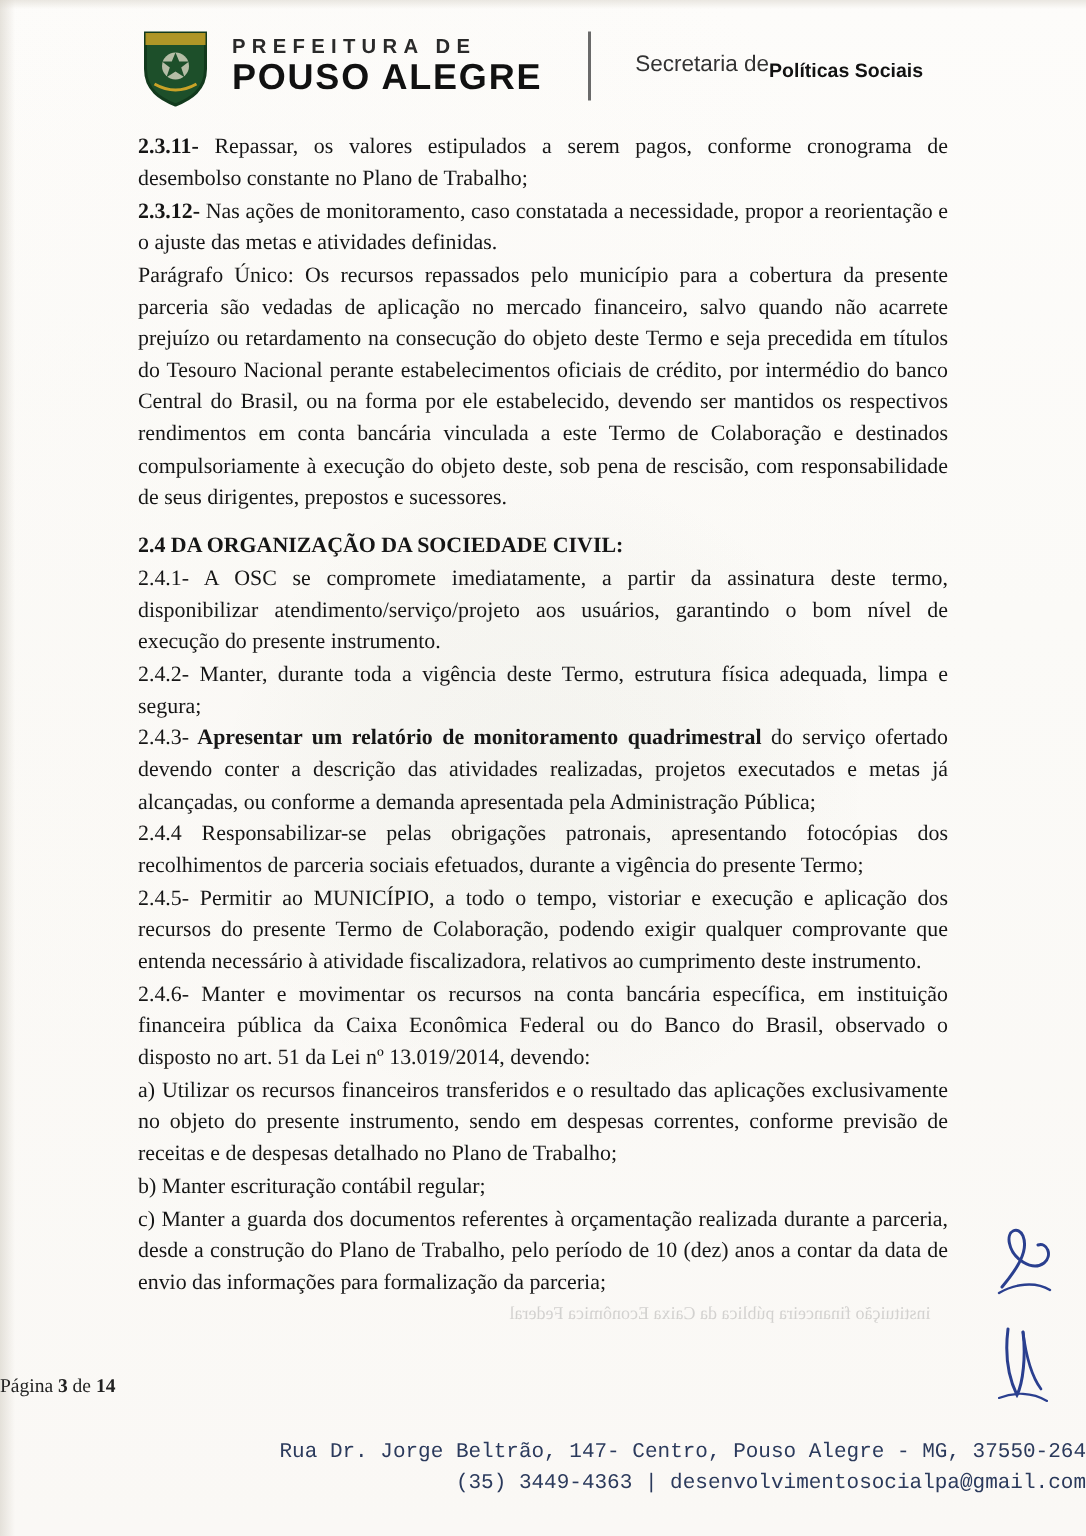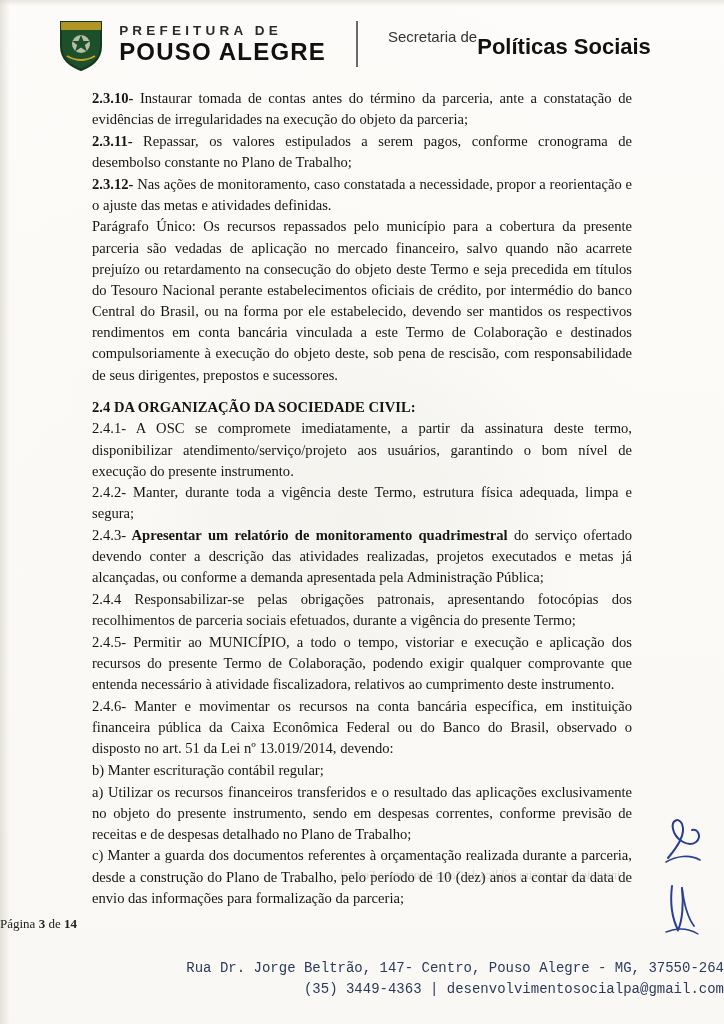--- a/index.html
+++ b/index.html
@@ -107,21 +107,21 @@
     line-height: 1.15;
   }
   .sec-top {
     font-family: "Liberation Sans", sans-serif;
     font-size: 15px;
     color: #333;
     font-weight: 400;
   }
   .sec-bottom {
     font-family: "Liberation Sans", sans-serif;
-    font-size: 22px;
+    font-size: 13px;
     color: #111;
     font-weight: 700;
     margin-top: 6px;
   }
 
   
   .content {
     position: absolute;
     top: 88px;
     left: 92px;
@@ -216,23 +216,20 @@
       <div class="divider-v"></div>
       <div class="sec-block">
         <div class="sec-top">Secretaria de</div>
         <div class="sec-bottom">Políticas Sociais</div>
       </div>
     </div>
   </div>
 
   <div class="content">
 
-    <p>
-      <span class="b">2.3.10-</span><span> Instaurar tomada de contas antes do término da parceria, ante a constatação de evidências de irregularidades na execução do objeto da parceria;</span>
-    </p>
 
     <p>
       <span class="b">2.3.11-</span><span> Repassar, os valores estipulados a serem pagos, conforme cronograma de desembolso constante no Plano de Trabalho;</span>
     </p>
 
     <p>
       <span class="b">2.3.12-</span><span> Nas ações de monitoramento, caso constatada a necessidade, propor a reorientação e o ajuste das metas e atividades definidas.</span>
     </p>
 
     <p>
@@ -261,25 +258,25 @@
 
     <p>
       <span>2.4.5-</span><span> Permitir ao MUNICÍPIO, a todo o tempo, vistoriar e execução e aplicação dos recursos do presente Termo de Colaboração, podendo exigir qualquer comprovante que entenda necessário à atividade fiscalizadora, relativos ao cumprimento deste instrumento.</span>
     </p>
 
     <p>
       <span>2.4.6-</span><span> Manter e movimentar os recursos na conta bancária específica, em instituição financeira pública da Caixa Econômica Federal ou do Banco do Brasil, observado o disposto no art. 51 da Lei nº 13.019/2014, devendo:</span>
     </p>
 
     <p>
+      <span>a)</span><span> Utilizar os recursos financeiros transferidos e o resultado das aplicações exclusivamente no objeto do presente instrumento, sendo em despesas correntes, conforme previsão de receitas e de despesas detalhado no Plano de Trabalho;</span>
+    </p>
+
+    <p>
       <span>b)</span><span> Manter escrituração contábil regular;</span>
-    </p>
-
-    <p>
-      <span>a)</span><span> Utilizar os recursos financeiros transferidos e o resultado das aplicações exclusivamente no objeto do presente instrumento, sendo em despesas correntes, conforme previsão de receitas e de despesas detalhado no Plano de Trabalho;</span>
     </p>
 
     <p>
       <span>c)</span><span> Manter a guarda dos documentos referentes à orçamentação realizada durante a parceria, desde a construção do Plano de Trabalho, pelo período de 10 (dez) anos a contar da data de envio das informações para formalização da parceria;</span>
     </p>
 
 
   </div>
 
   <div class="bleed">instituição financeira pública da Caixa Econômica Federal</div>

